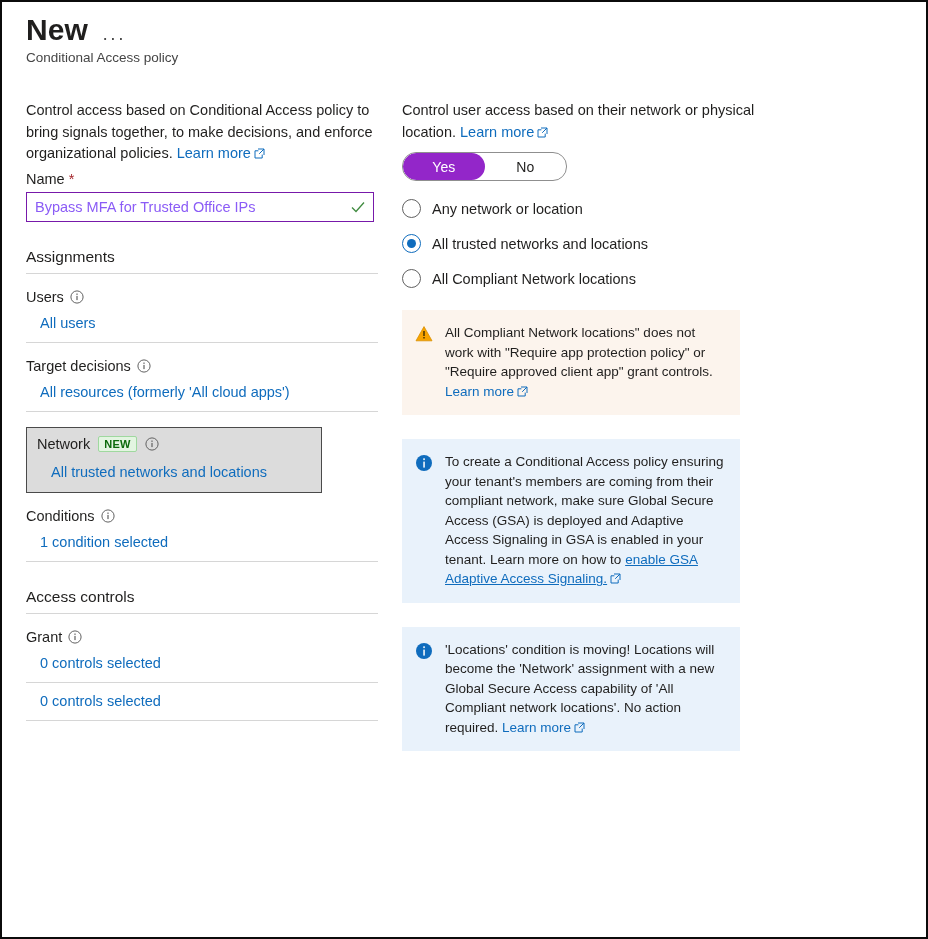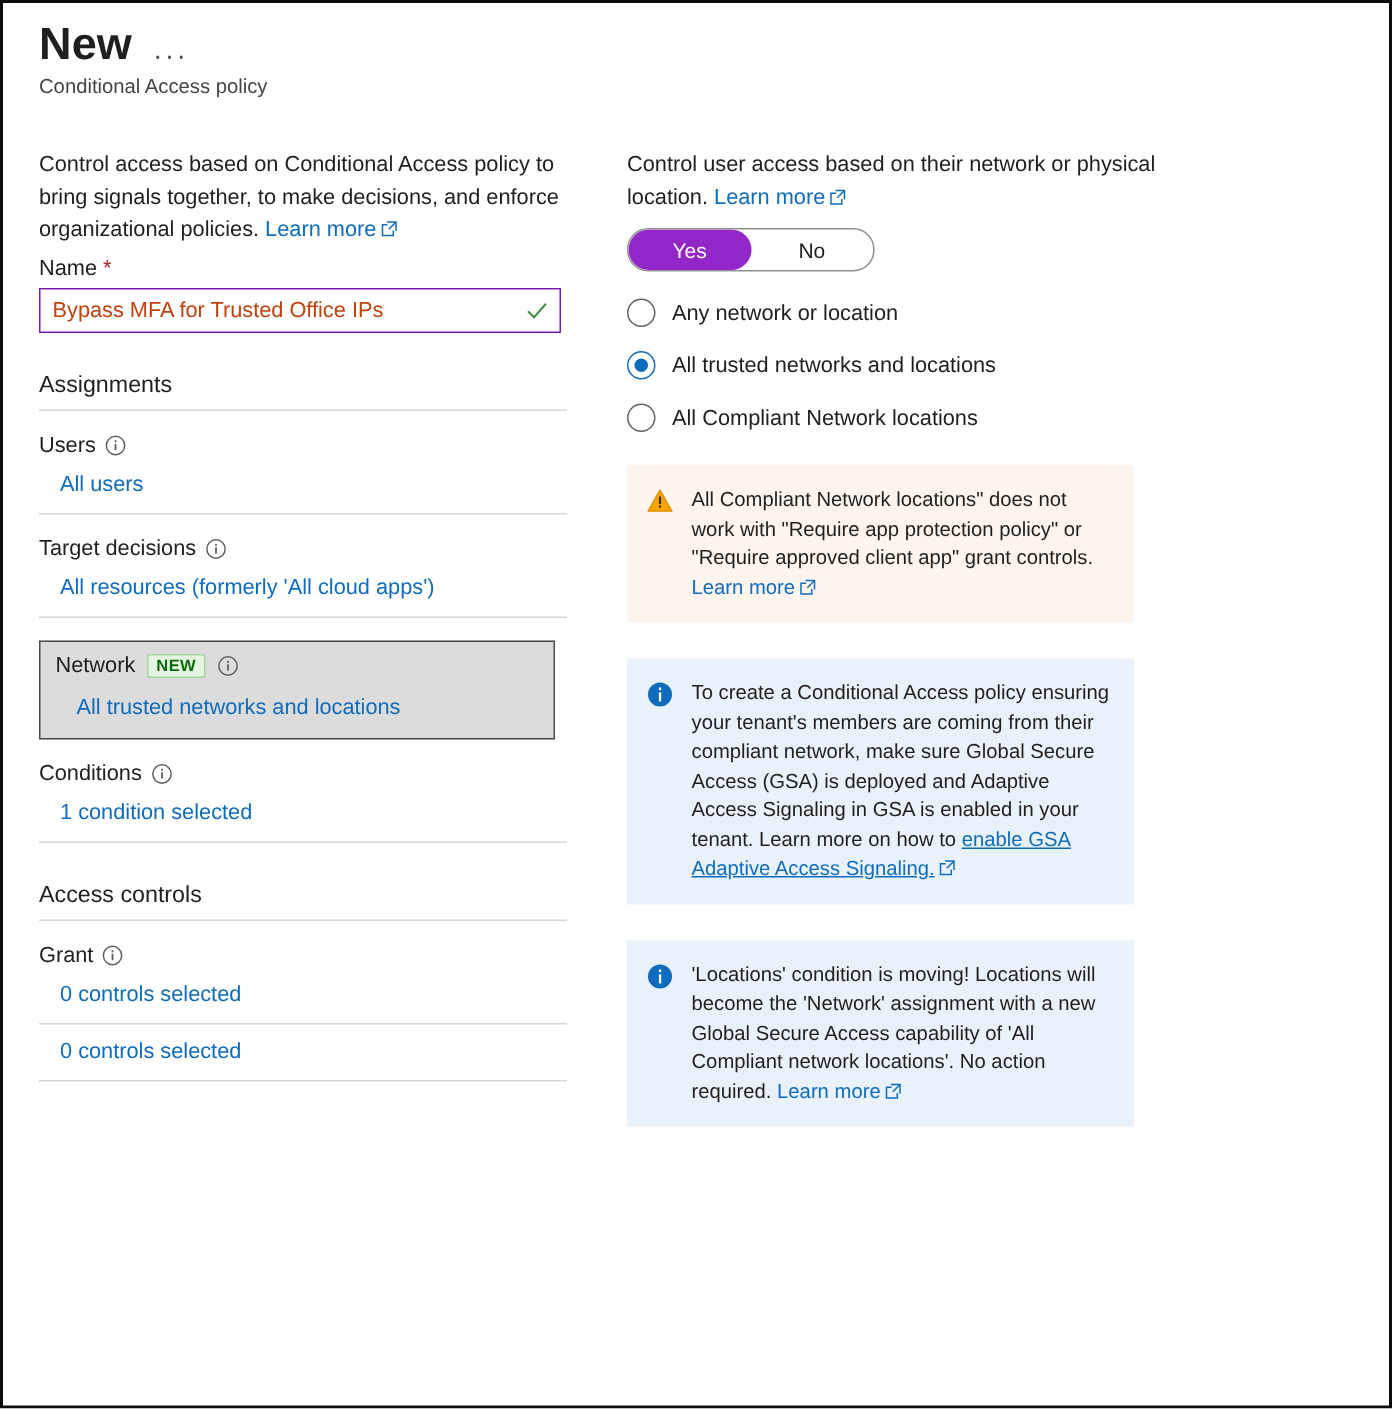--- a/index.html
+++ b/index.html
@@ -54,21 +54,21 @@
     font-size: 13.5px;
     color: #454545;
     margin-top: 1px;
     line-height: 18px;
   }
 
   
   .columns {
     display: flex;
     margin-top: 33px;
-    gap: 16px;
+    gap: 0px;
   }
   .col-left {
     width: 352px;
     flex: 0 0 352px;
   }
   .col-right {
     width: 356px;
     flex: 0 0 356px;
     margin-left: 24px;
   }
@@ -110,21 +110,21 @@
     box-sizing: border-box;
     display: flex;
     align-items: center;
     background: #fff;
   }
   .name-input {
     border: none;
     outline: none;
     font-family: "Liberation Sans", sans-serif;
     font-size: 14.5px;
-    color: #c2410c;
+    color: #8b5cf6;
     padding: 0 26px 0 8px;
     width: 100%;
     height: 100%;
     background: transparent;
     box-sizing: border-box;
   }
   .check-icon {
     position: absolute;
     right: 7px;
     top: 6px;
@@ -170,21 +170,21 @@
     cursor: pointer;
   }
 
   
   .network-block {
     margin-top: 15px;
     border: 1px solid #4a4a4a;
     background: #dcdcdc;
     padding: 8px 10px 11px 10px;
     box-sizing: border-box;
-    width: 344px;
+    width: 296px;
   }
   .network-head {
     display: flex;
     align-items: center;
     gap: 8px;
   }
   .badge-new {
     background: #e3f5e1;
     color: #0b6a0b;
     border: 1px solid #9fd89f;

